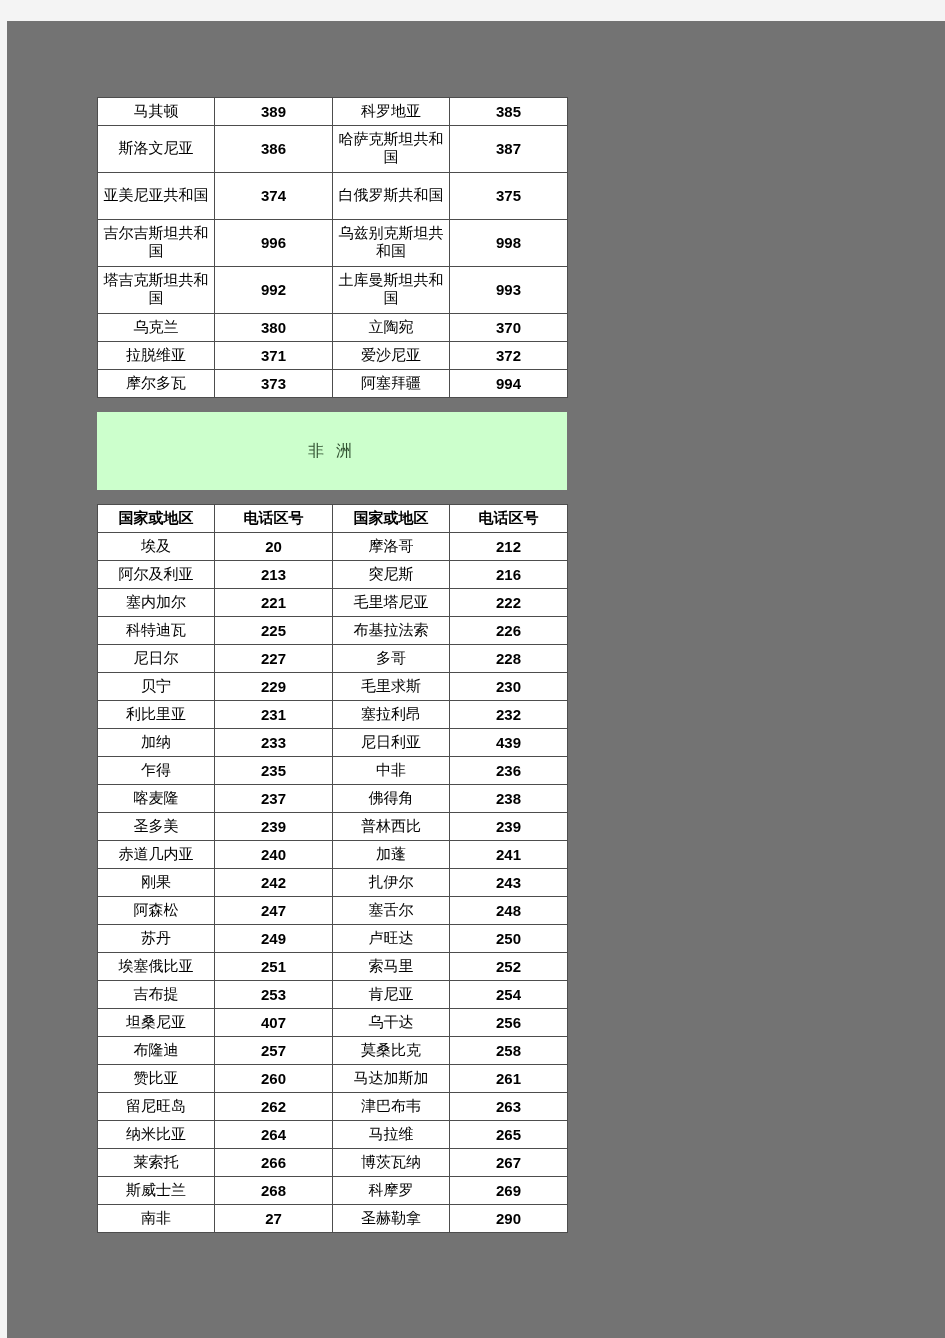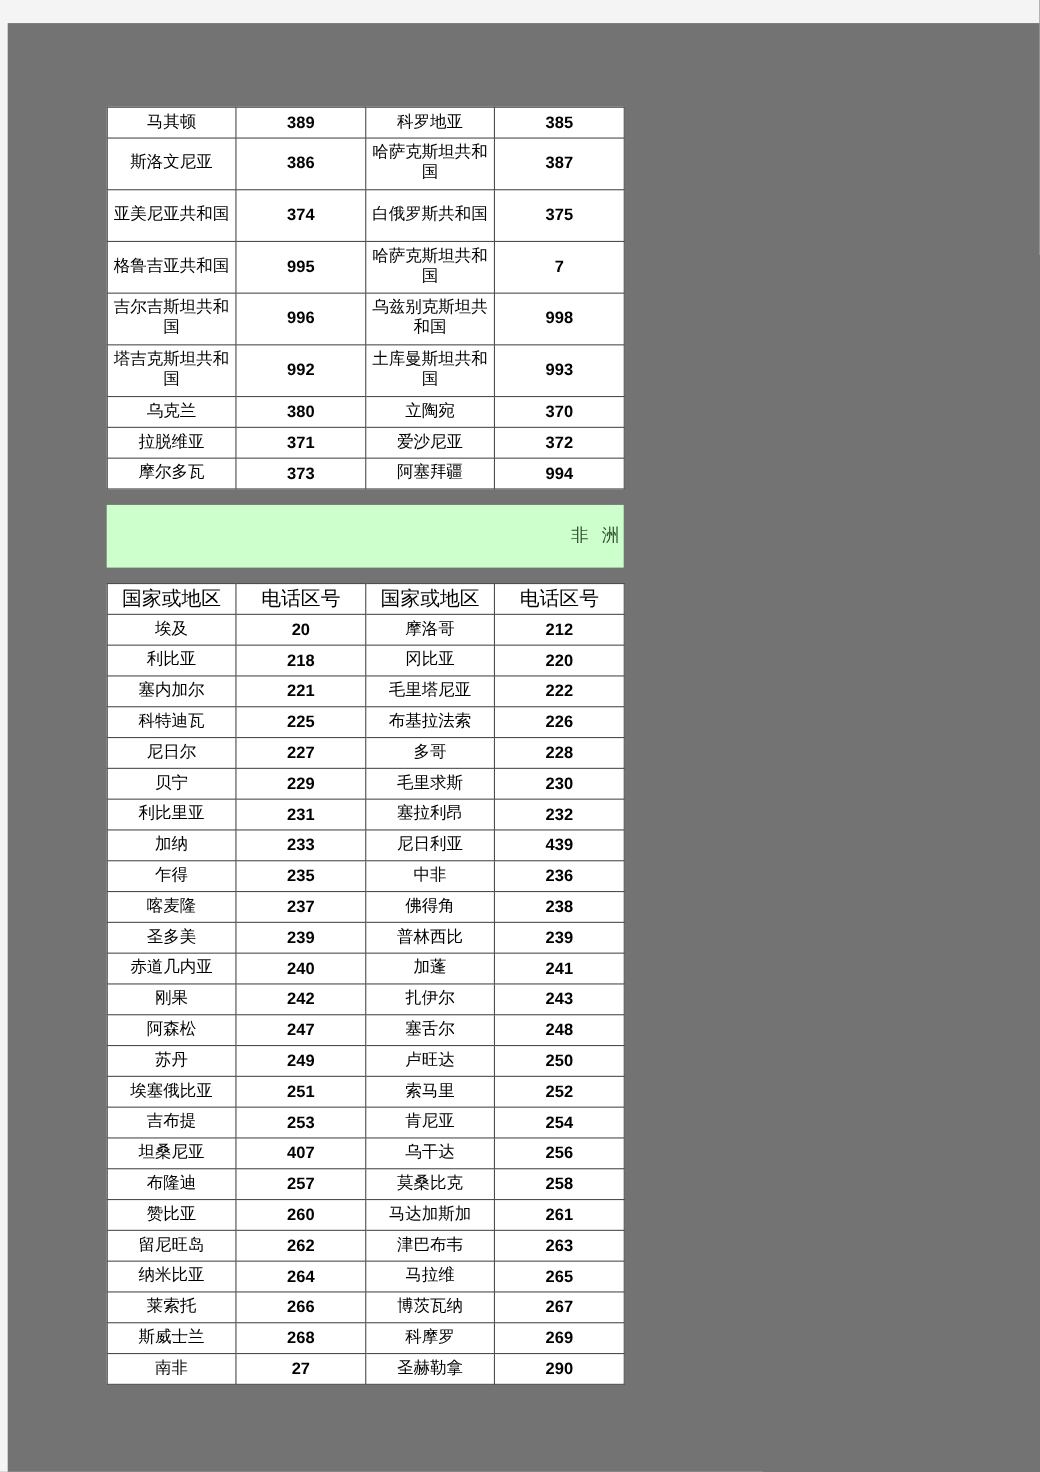--- a/index.html
+++ b/index.html
@@ -54,40 +54,41 @@
   }
   
   td.code {
     font-family: "Liberation Sans", "DejaVu Sans", sans-serif;
     font-size: 15px;
     font-weight: bold;
     color: #000000;
   }
   td.hdr {
     font-family: "Liberation Serif", "DejaVu Serif", serif;
-    font-size: 18px;
+    font-size: 15px;
     color: #1a1a1a;
+    font-weight: bold;
   }
 
   tr.r1 td { height: 27px; }
   tr.r2 td { height: 46px; }
 
   
   .banner-wrap {
     width: 470px;
     margin-top: 14px;
     margin-bottom: 14px;
   }
   .banner {
     width: 470px;
-    height: 57px;
+    height: 78px;
     background: #ccffcc;
     display: flex;
     align-items: center;
-    justify-content: flex-end;
+    justify-content: center;
     box-sizing: border-box;
   }
   .banner-text {
     font-family: "Liberation Serif", "DejaVu Serif", serif;
     font-size: 16px;
     color: #2f4f2f;
     letter-spacing: 4px;
   }
 </style>
 </head>
@@ -116,26 +117,20 @@
             <td class="name">哈萨克斯坦共和国</td>
             <td class="code">387</td>
           </tr>
           <tr class="r2">
             <td class="name">亚美尼亚共和国</td>
             <td class="code">374</td>
             <td class="name">白俄罗斯共和国</td>
             <td class="code">375</td>
           </tr>
           <tr class="r2">
-            <td class="name">格鲁吉亚共和国</td>
-            <td class="code">995</td>
-            <td class="name">哈萨克斯坦共和国</td>
-            <td class="code">7</td>
-          </tr>
-          <tr class="r2">
             <td class="name">吉尔吉斯坦共和国</td>
             <td class="code">996</td>
             <td class="name">乌兹别克斯坦共和国</td>
             <td class="code">998</td>
           </tr>
           <tr class="r2">
             <td class="name">塔吉克斯坦共和国</td>
             <td class="code">992</td>
             <td class="name">土库曼斯坦共和国</td>
             <td class="code">993</td>
@@ -181,24 +176,24 @@
             <td class="hdr">国家或地区</td>
             <td class="hdr">电话区号</td>
           </tr>
           <tr class="r1">
             <td class="name">埃及</td>
             <td class="code">20</td>
             <td class="name">摩洛哥</td>
             <td class="code">212</td>
           </tr>
           <tr class="r1">
-            <td class="name">利比亚</td>
-            <td class="code">218</td>
-            <td class="name">冈比亚</td>
-            <td class="code">220</td>
+            <td class="name">阿尔及利亚</td>
+            <td class="code">213</td>
+            <td class="name">突尼斯</td>
+            <td class="code">216</td>
           </tr>
           <tr class="r1">
             <td class="name">塞内加尔</td>
             <td class="code">221</td>
             <td class="name">毛里塔尼亚</td>
             <td class="code">222</td>
           </tr>
           <tr class="r1">
             <td class="name">科特迪瓦</td>
             <td class="code">225</td>

